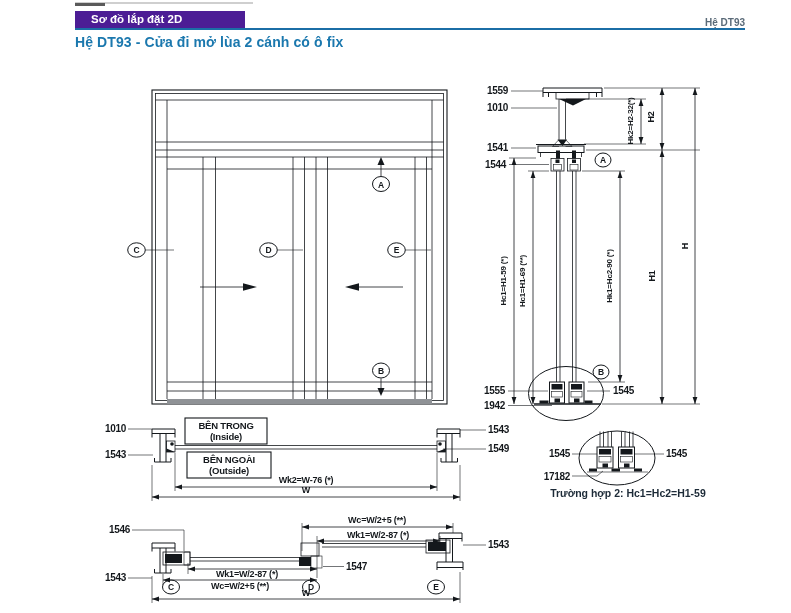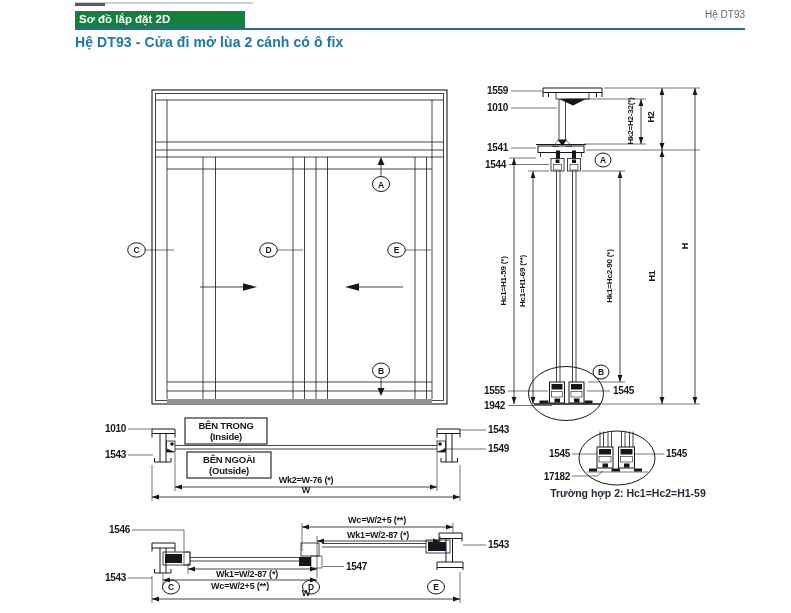--- a/index.html
+++ b/index.html
@@ -1,24 +1,24 @@
 <!DOCTYPE html>
 <html><head>
 <meta charset="utf-8">
 <style>
   html,body{margin:0;padding:0;background:#fff;}
   #page{position:relative;width:791px;height:613px;background:#fff;overflow:hidden;
         font-family:"Liberation Sans",sans-serif;}
   .abs{position:absolute;}
   #top-edge-line{left:75px;top:2px;width:178px;height:2px;background:#cfcfcf;}
   #top-edge-mark{left:75px;top:3px;width:30px;height:3px;background:#5a5a5a;}
-  #section-tab{left:75px;top:11px;width:170px;height:17px;background:#15803d;color:#fff;
-               font-size:11.5px;font-weight:bold;line-height:17px;padding-left:4px;box-sizing:border-box;}
+  #section-tab{left:75px;top:11px;width:170px;height:17px;background:#4c1d95;color:#fff;
+               font-size:11.5px;font-weight:bold;line-height:17px;padding-left:16px;box-sizing:border-box;}
   #header-rule{left:75px;top:27.5px;width:670px;height:2px;background:#1b6ea6;}
-  #system-label{left:640px;top:9px;width:105px;text-align:right;font-size:10px;font-weight:normal;color:#5b6b79;}
+  #system-label{left:640px;top:17px;width:105px;text-align:right;font-size:10px;font-weight:bold;color:#5b6b79;}
   #page-title{left:75px;top:34px;font-size:14px;font-weight:bold;color:#1b78ae;letter-spacing:.1px;}
   svg{position:absolute;left:0;top:0;display:block;}
   .c{stroke:#14181c;fill:none;stroke-width:1;}
   .c05{stroke:#14181c;fill:none;stroke-width:.6;}
   .c07{stroke:#14181c;fill:none;stroke-width:.8;}
   .c11{stroke:#14181c;fill:none;stroke-width:1.1;}
   .c14{stroke:#14181c;fill:none;stroke-width:1.5;}
   .blk{fill:#14181c;stroke:none;}
   .gry{fill:#8f9296;stroke:none;}
   text{font-family:"Liberation Sans",sans-serif;fill:#14181c;}

